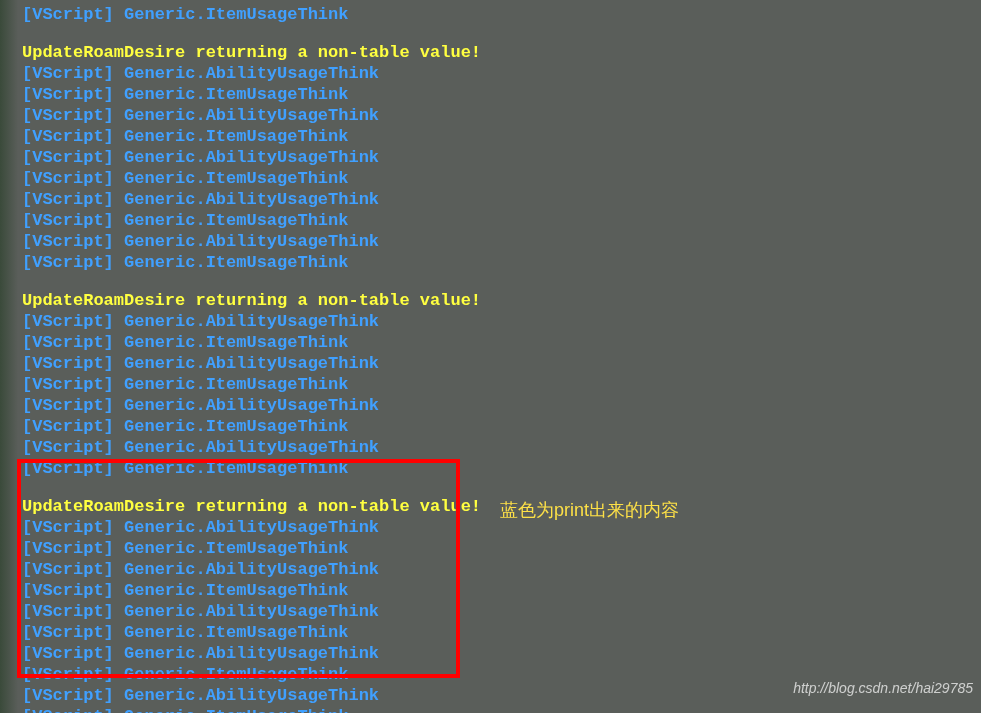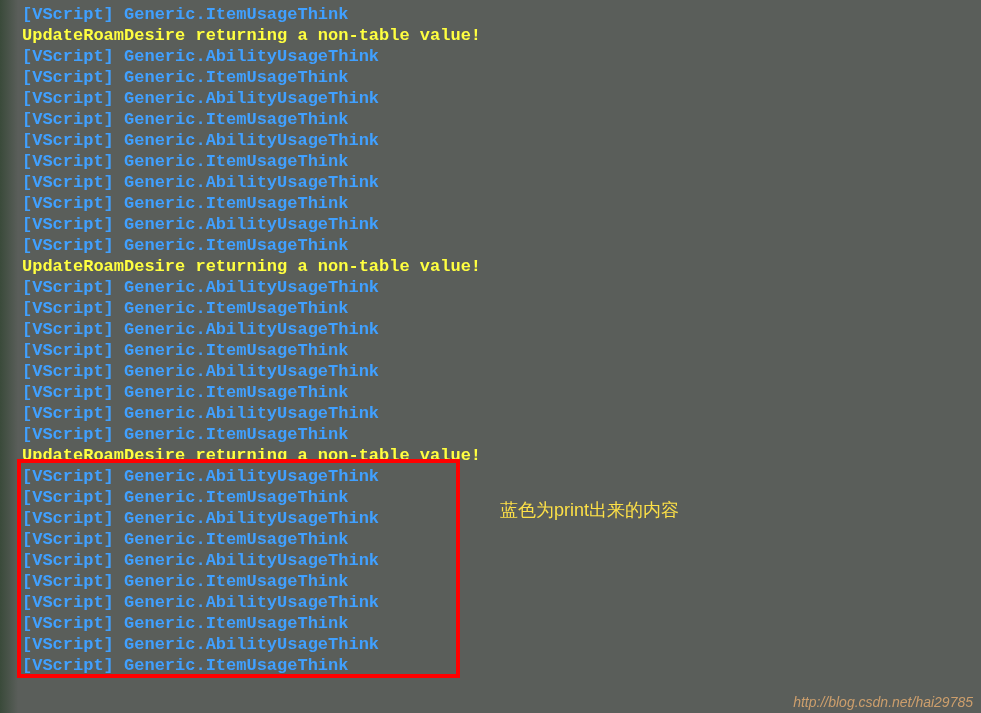--- a/index.html
+++ b/index.html
@@ -26,20 +26,21 @@
       white-space: pre;
     }
     .vs-prefix {
       color: #40a0ff;
     }
     .vs-msg {
       color: #40a0ff;
     }
     .yellow-line {
       color: #ffff40;
+      margin-top: 17px;
     }
     .highlight-box {
       position: absolute;
       border: 4px solid #ff0000;
       left: 17px;
       top: 459px;
       width: 443px;
       height: 219px;
       pointer-events: none;
     }
@@ -48,22 +49,22 @@
       left: 500px;
       top: 500px;
       color: #fde047;
       font-family: 'SimSun', 'Microsoft YaHei', sans-serif;
       font-size: 18px;
       font-weight: normal;
     }
     .watermark {
       position: absolute;
       right: 8px;
-      bottom: 0;
-      color: #fdba74;
+      bottom: 14px;
+      color: #ffffff;
       font-family: Arial, sans-serif;
       font-size: 14px;
       font-style: italic;
       font-weight: normal;
       opacity: 0.7;
     }
     .left-edge {
       position: absolute;
       left: 0;
       top: 0;

